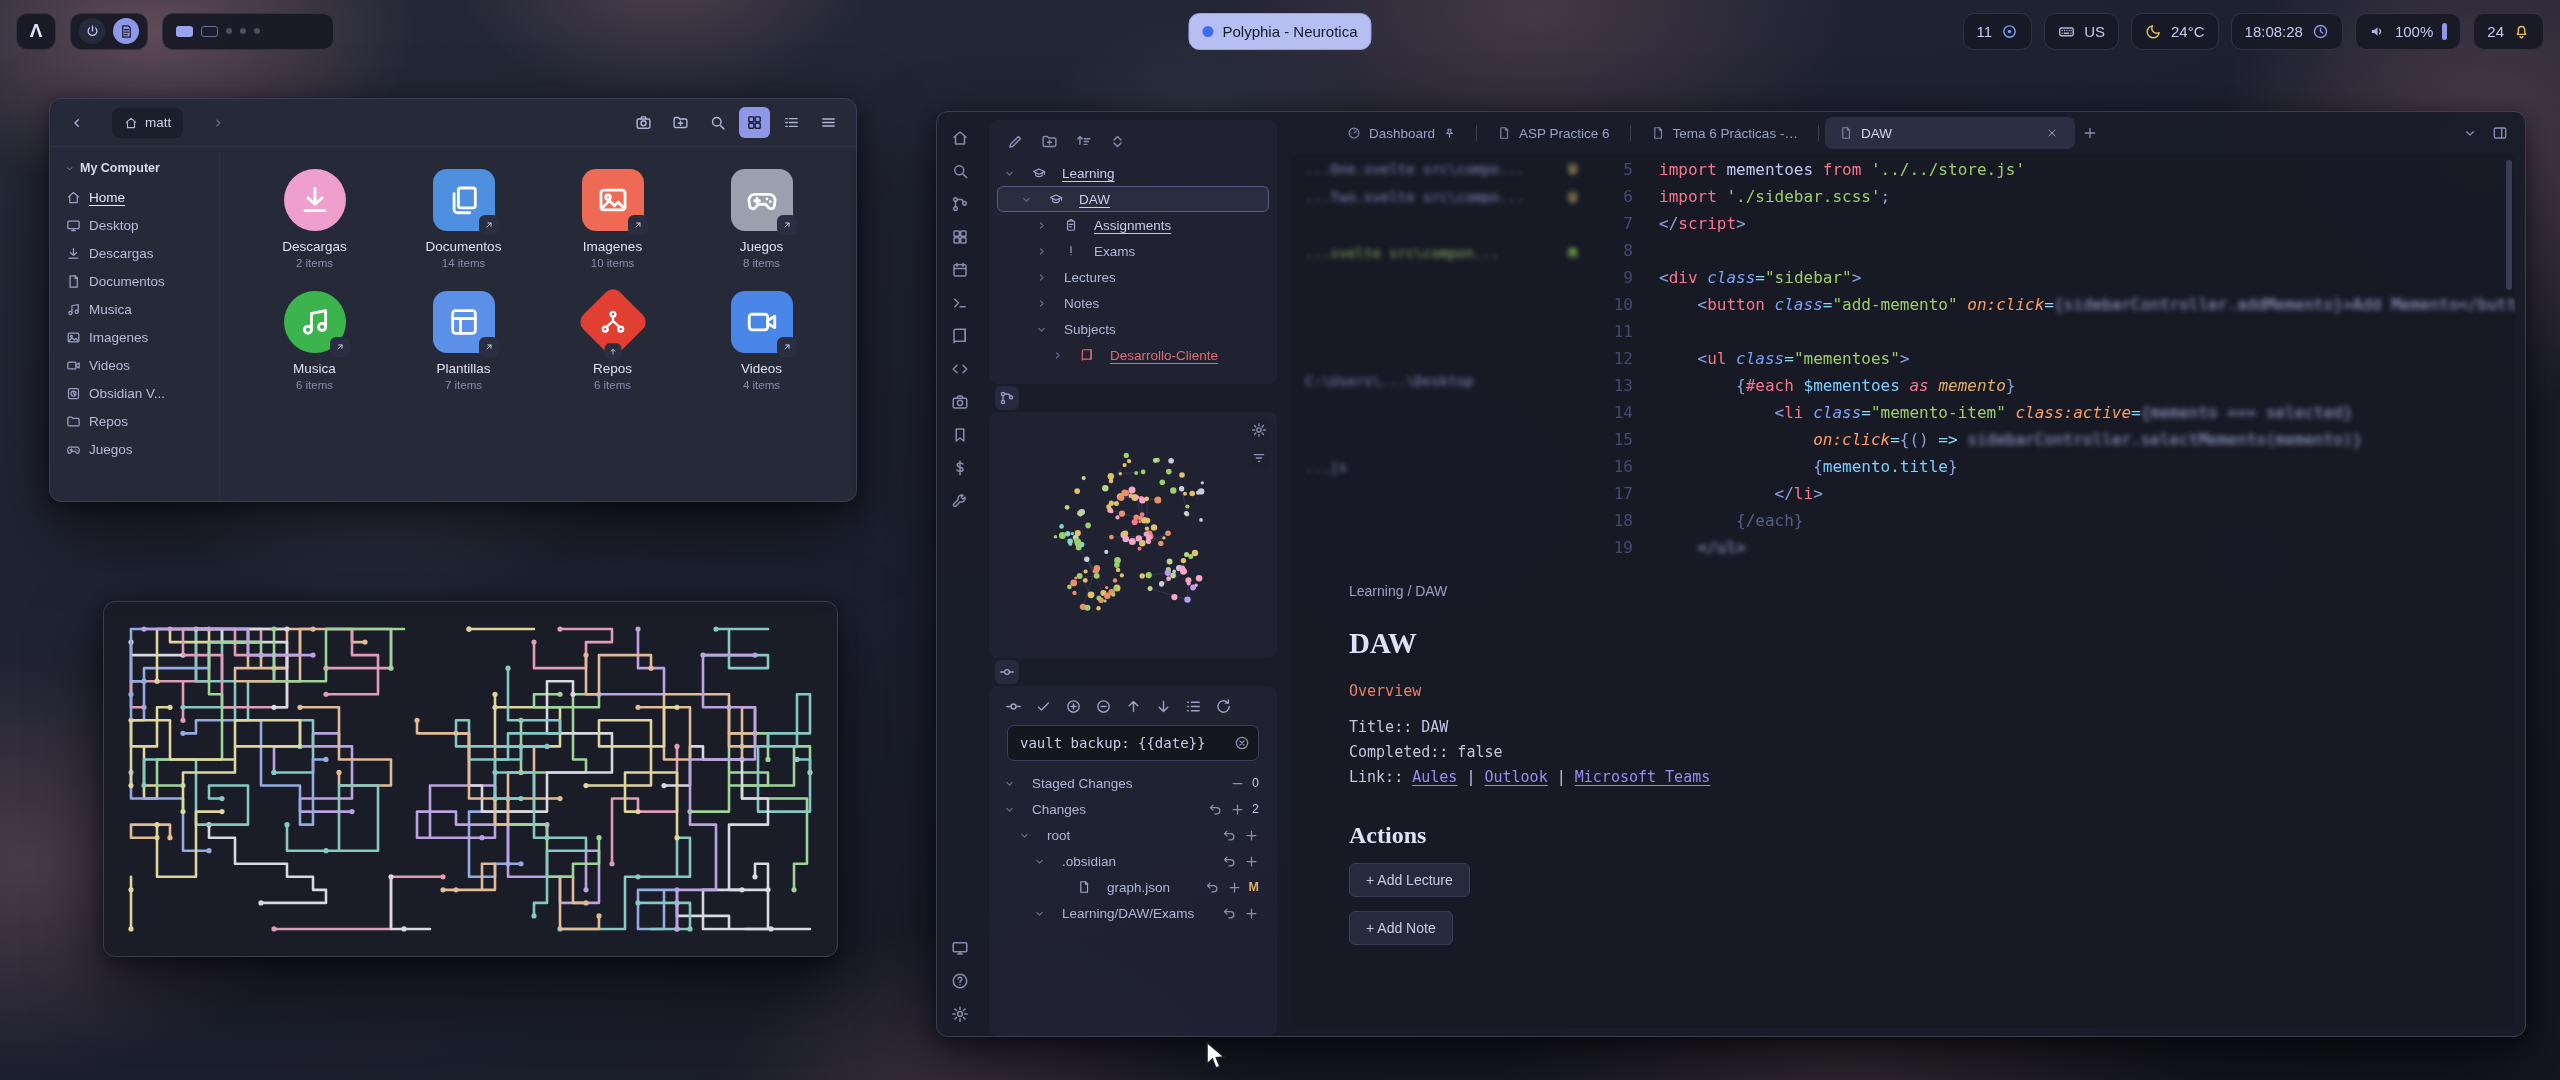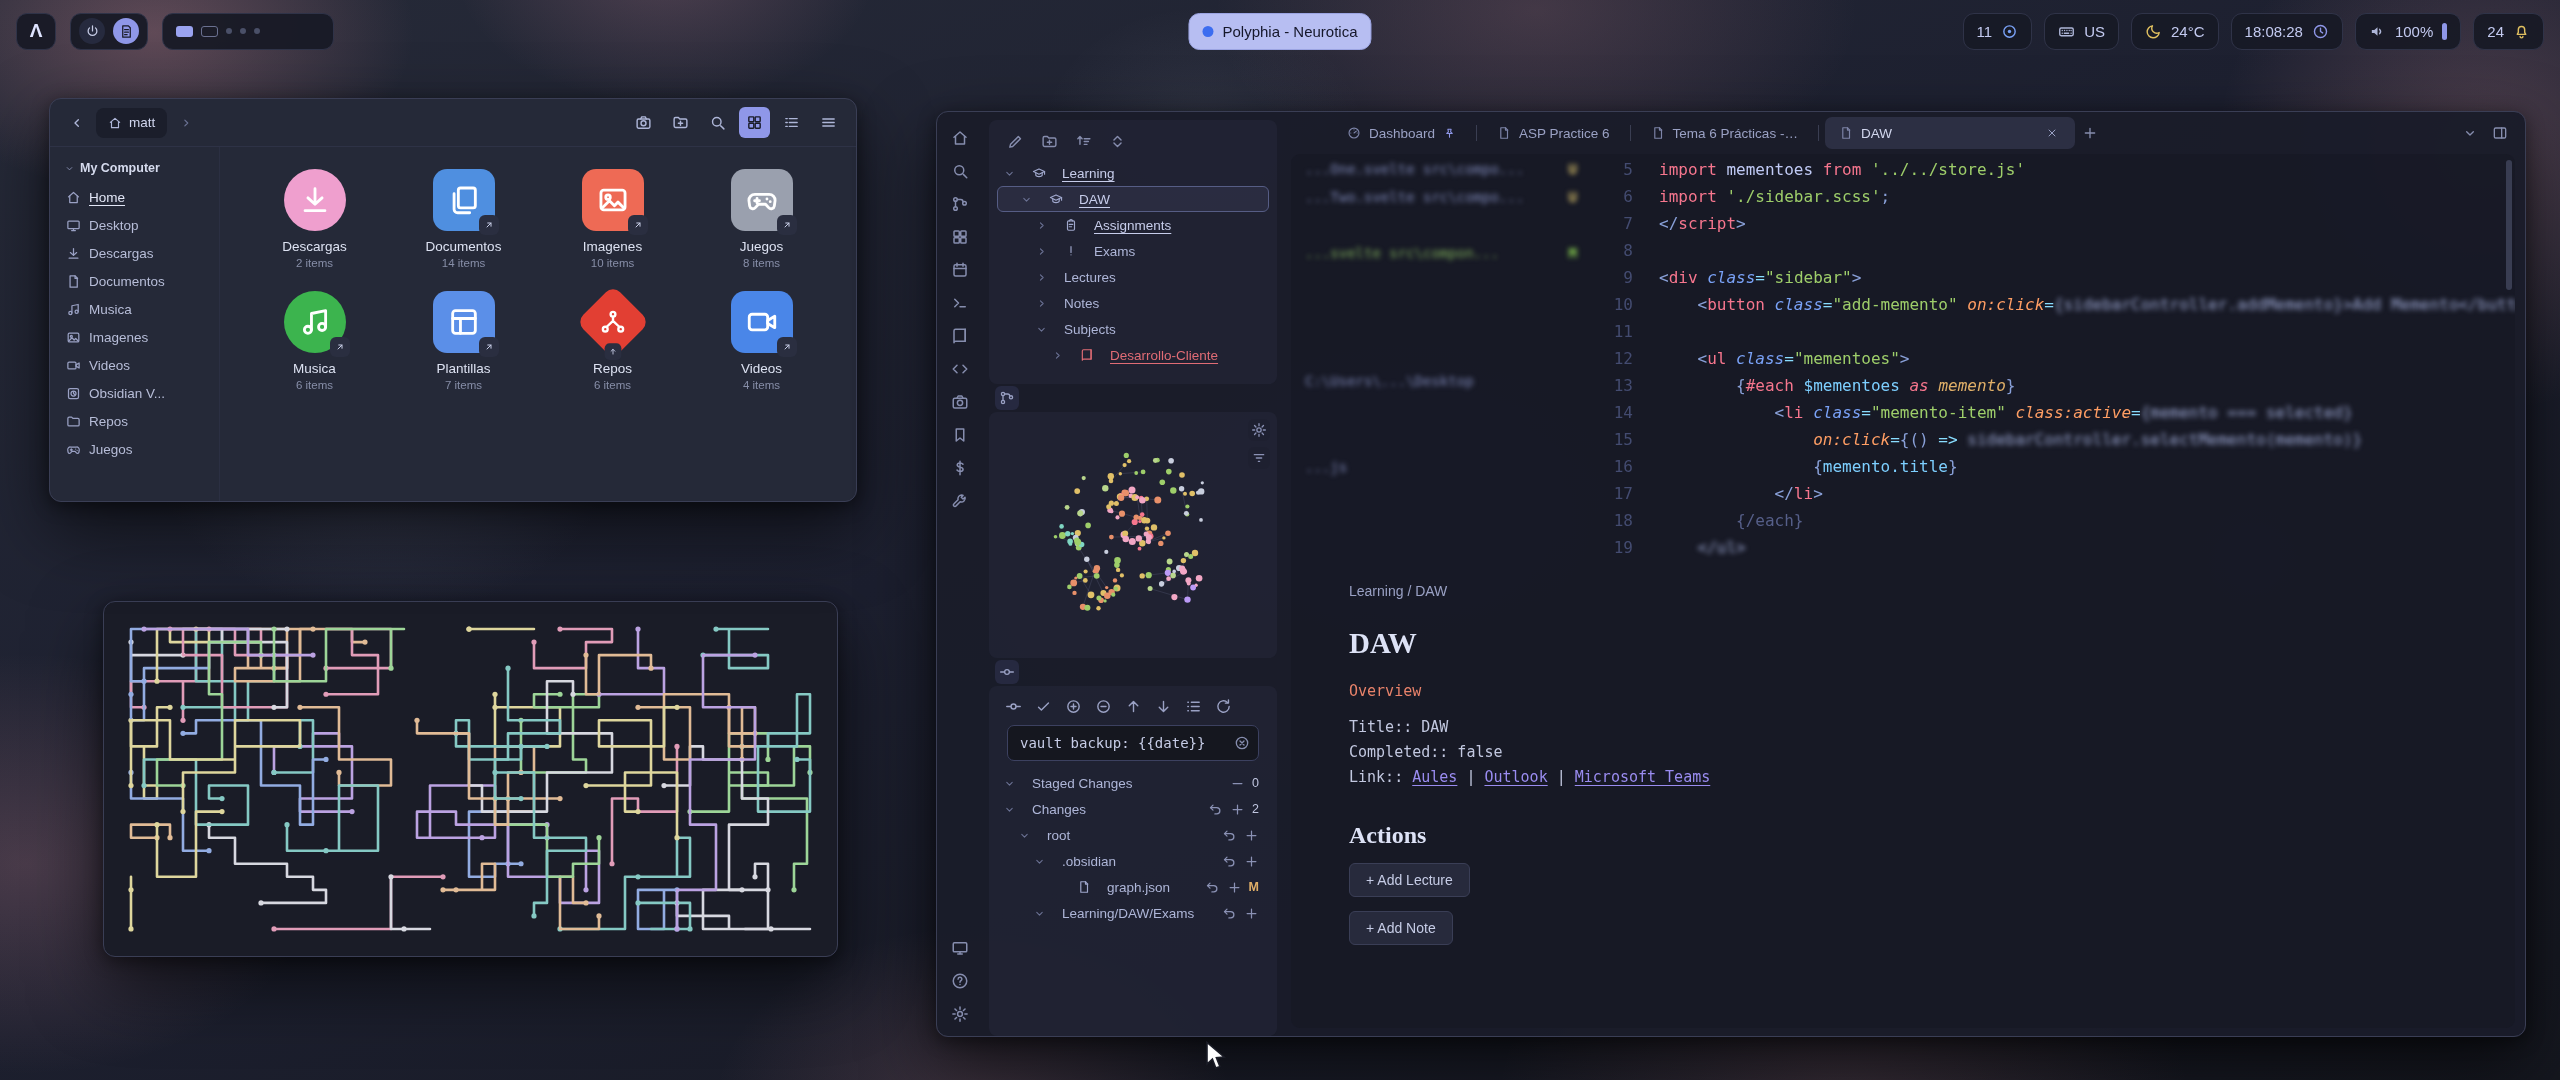--- a/index.html
+++ b/index.html
@@ -41,21 +41,21 @@
 #media-dot{width:11px;height:11px;border-radius:50%;background:#3c6df0}
 #right-modules{margin-left:auto;display:flex;gap:12px}
 .mod .ic{width:17px;height:17px}
 .vol-bar{width:5px;height:17px;border-radius:3px;background:#8f97e8}
 
 
 .window{position:absolute;border-radius:12px;border:1px solid #3a3e55;box-shadow:0 28px 70px rgba(0,0,0,.58),0 4px 18px rgba(0,0,0,.45)}
 
 
 #file-manager{left:49px;top:98px;width:808px;height:404px;background:#252938;display:flex;flex-direction:column;z-index:20}
-#fm-titlebar{height:48px;display:flex;align-items:center;gap:4px;padding:0 12px;border-bottom:1px solid #2e3246}
+#fm-titlebar{height:48px;display:flex;align-items:center;gap:20px;padding:0 12px;border-bottom:1px solid #2e3246}
 .fm-navbtn{width:30px;height:30px;color:#aeb6d8}
 .fm-navbtn .i,.fm-navbtn svg{width:16px;height:16px}
 #fm-crumb{display:flex;align-items:center;gap:7px;height:30px;padding:0 12px;background:#1b1e2b;border-radius:8px;font-size:13.5px;color:#d0d6ee}
 #fm-crumb .ic{width:14px;height:14px;color:#aeb6d8}
 #fm-tools{margin-left:auto;display:flex;gap:6px}
 #fm-tools .icbtn{width:31px;height:31px;color:#aeb6d8;padding:7px}
 #fm-tools .icbtn.active{background:#8f97e8;color:#1a1c28}
 #fm-body{flex:1;display:flex;min-height:0}
 #fm-sidebar{width:170px;padding:10px 8px;border-right:1px solid #2b2f42;overflow:hidden}
 #fm-side-head{display:flex;align-items:center;gap:5px;font-size:12.5px;font-weight:bold;color:#d6dbee;padding:4px 6px 8px}

